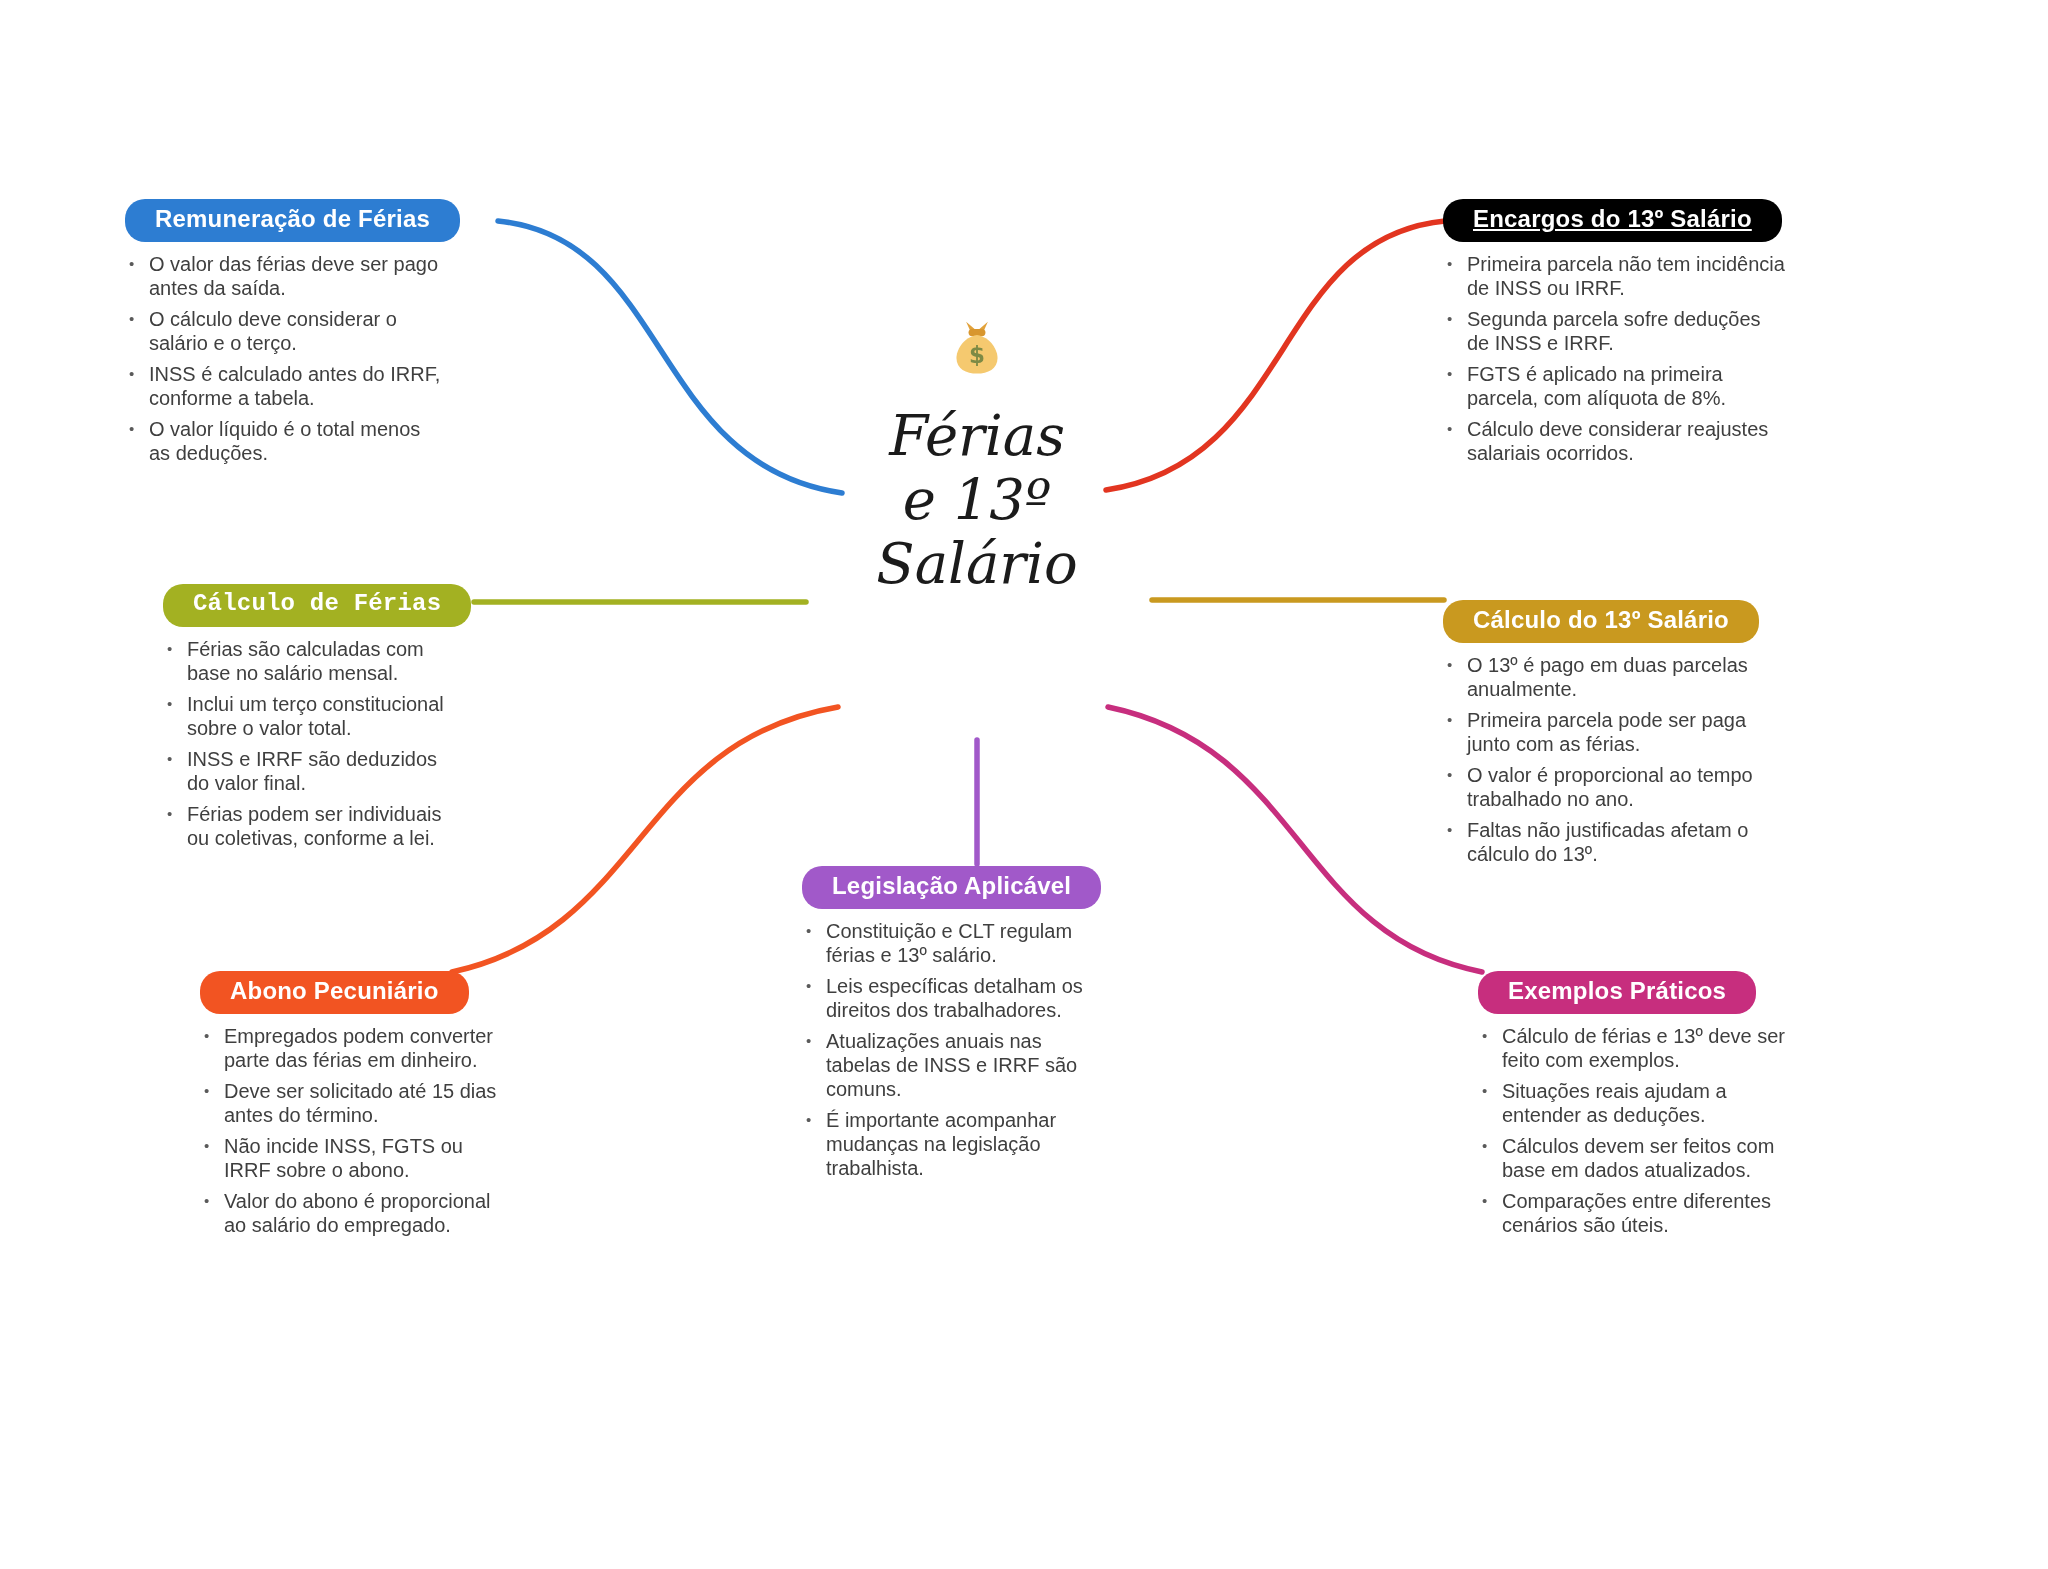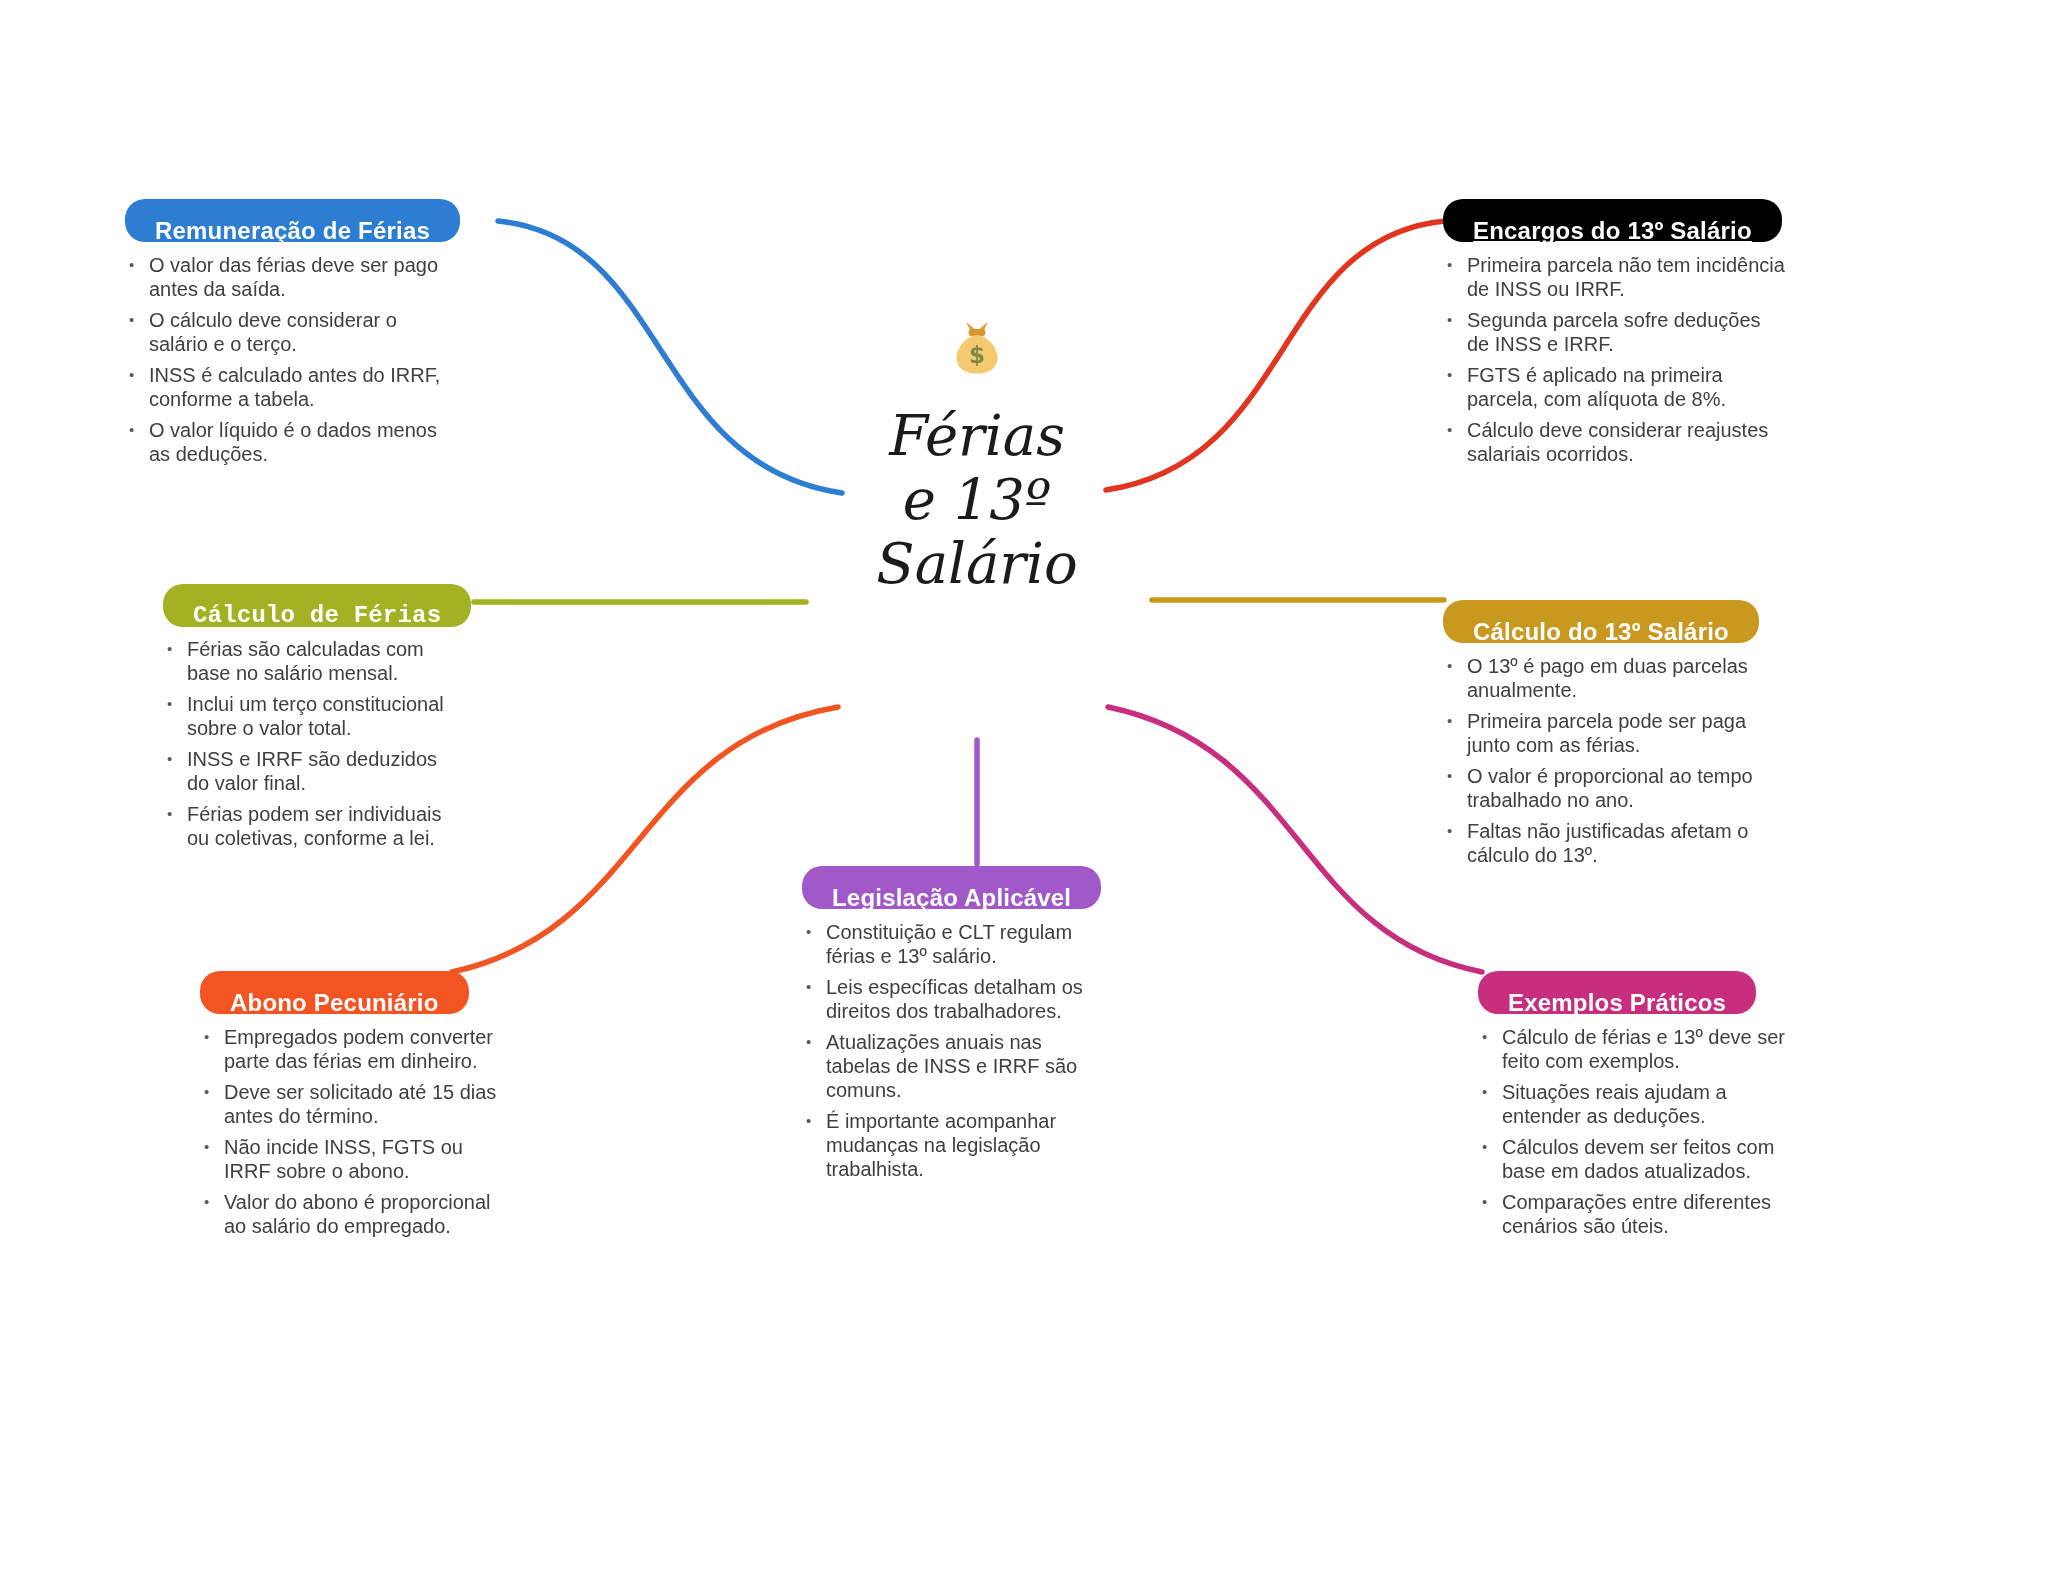--- a/index.html
+++ b/index.html
@@ -11,21 +11,21 @@
   .connectors path { fill:none; stroke-width:5.5px; stroke-linecap:round; }
 
   .node { position:absolute; }
   .pill {
     display:inline-block;
     color:#ffffff;
     font-weight:700;
     font-size:24px;
     height:43px;
     line-height:40px;
-    padding:12px 30px;
+    padding:0 30px;
     border-radius:20px;
     letter-spacing:0.2px;
     white-space:nowrap;
   }
   .bullets {
     list-style:none;
     margin-top:10px;
     padding-left:4px;
     color:#3f3f3f;
     font-size:20px;
@@ -87,21 +87,21 @@
       <li>
           <span class="dot">•</span>
           <span class="btxt">O cálculo deve considerar o salário e o terço.</span>
         </li>
       <li>
           <span class="dot">•</span>
           <span class="btxt">INSS é calculado antes do IRRF, conforme a tabela.</span>
         </li>
       <li>
           <span class="dot">•</span>
-          <span class="btxt">O valor líquido é o dados menos as deduções.</span>
+          <span class="btxt">O valor líquido é o total menos as deduções.</span>
         </li>
     </ul>
   </section>
 
   <section class="node" style="left:163px; top:584px;">
     <div class="pill" style="background: rgb(163, 177, 34); font-family: Liberation Mono, monospace;">Cálculo de Férias</div>
     <ul class="bullets" style="width:282px;">
       <li>
           <span class="dot">•</span>
           <span class="btxt">Férias são calculadas com base no salário mensal.</span>

